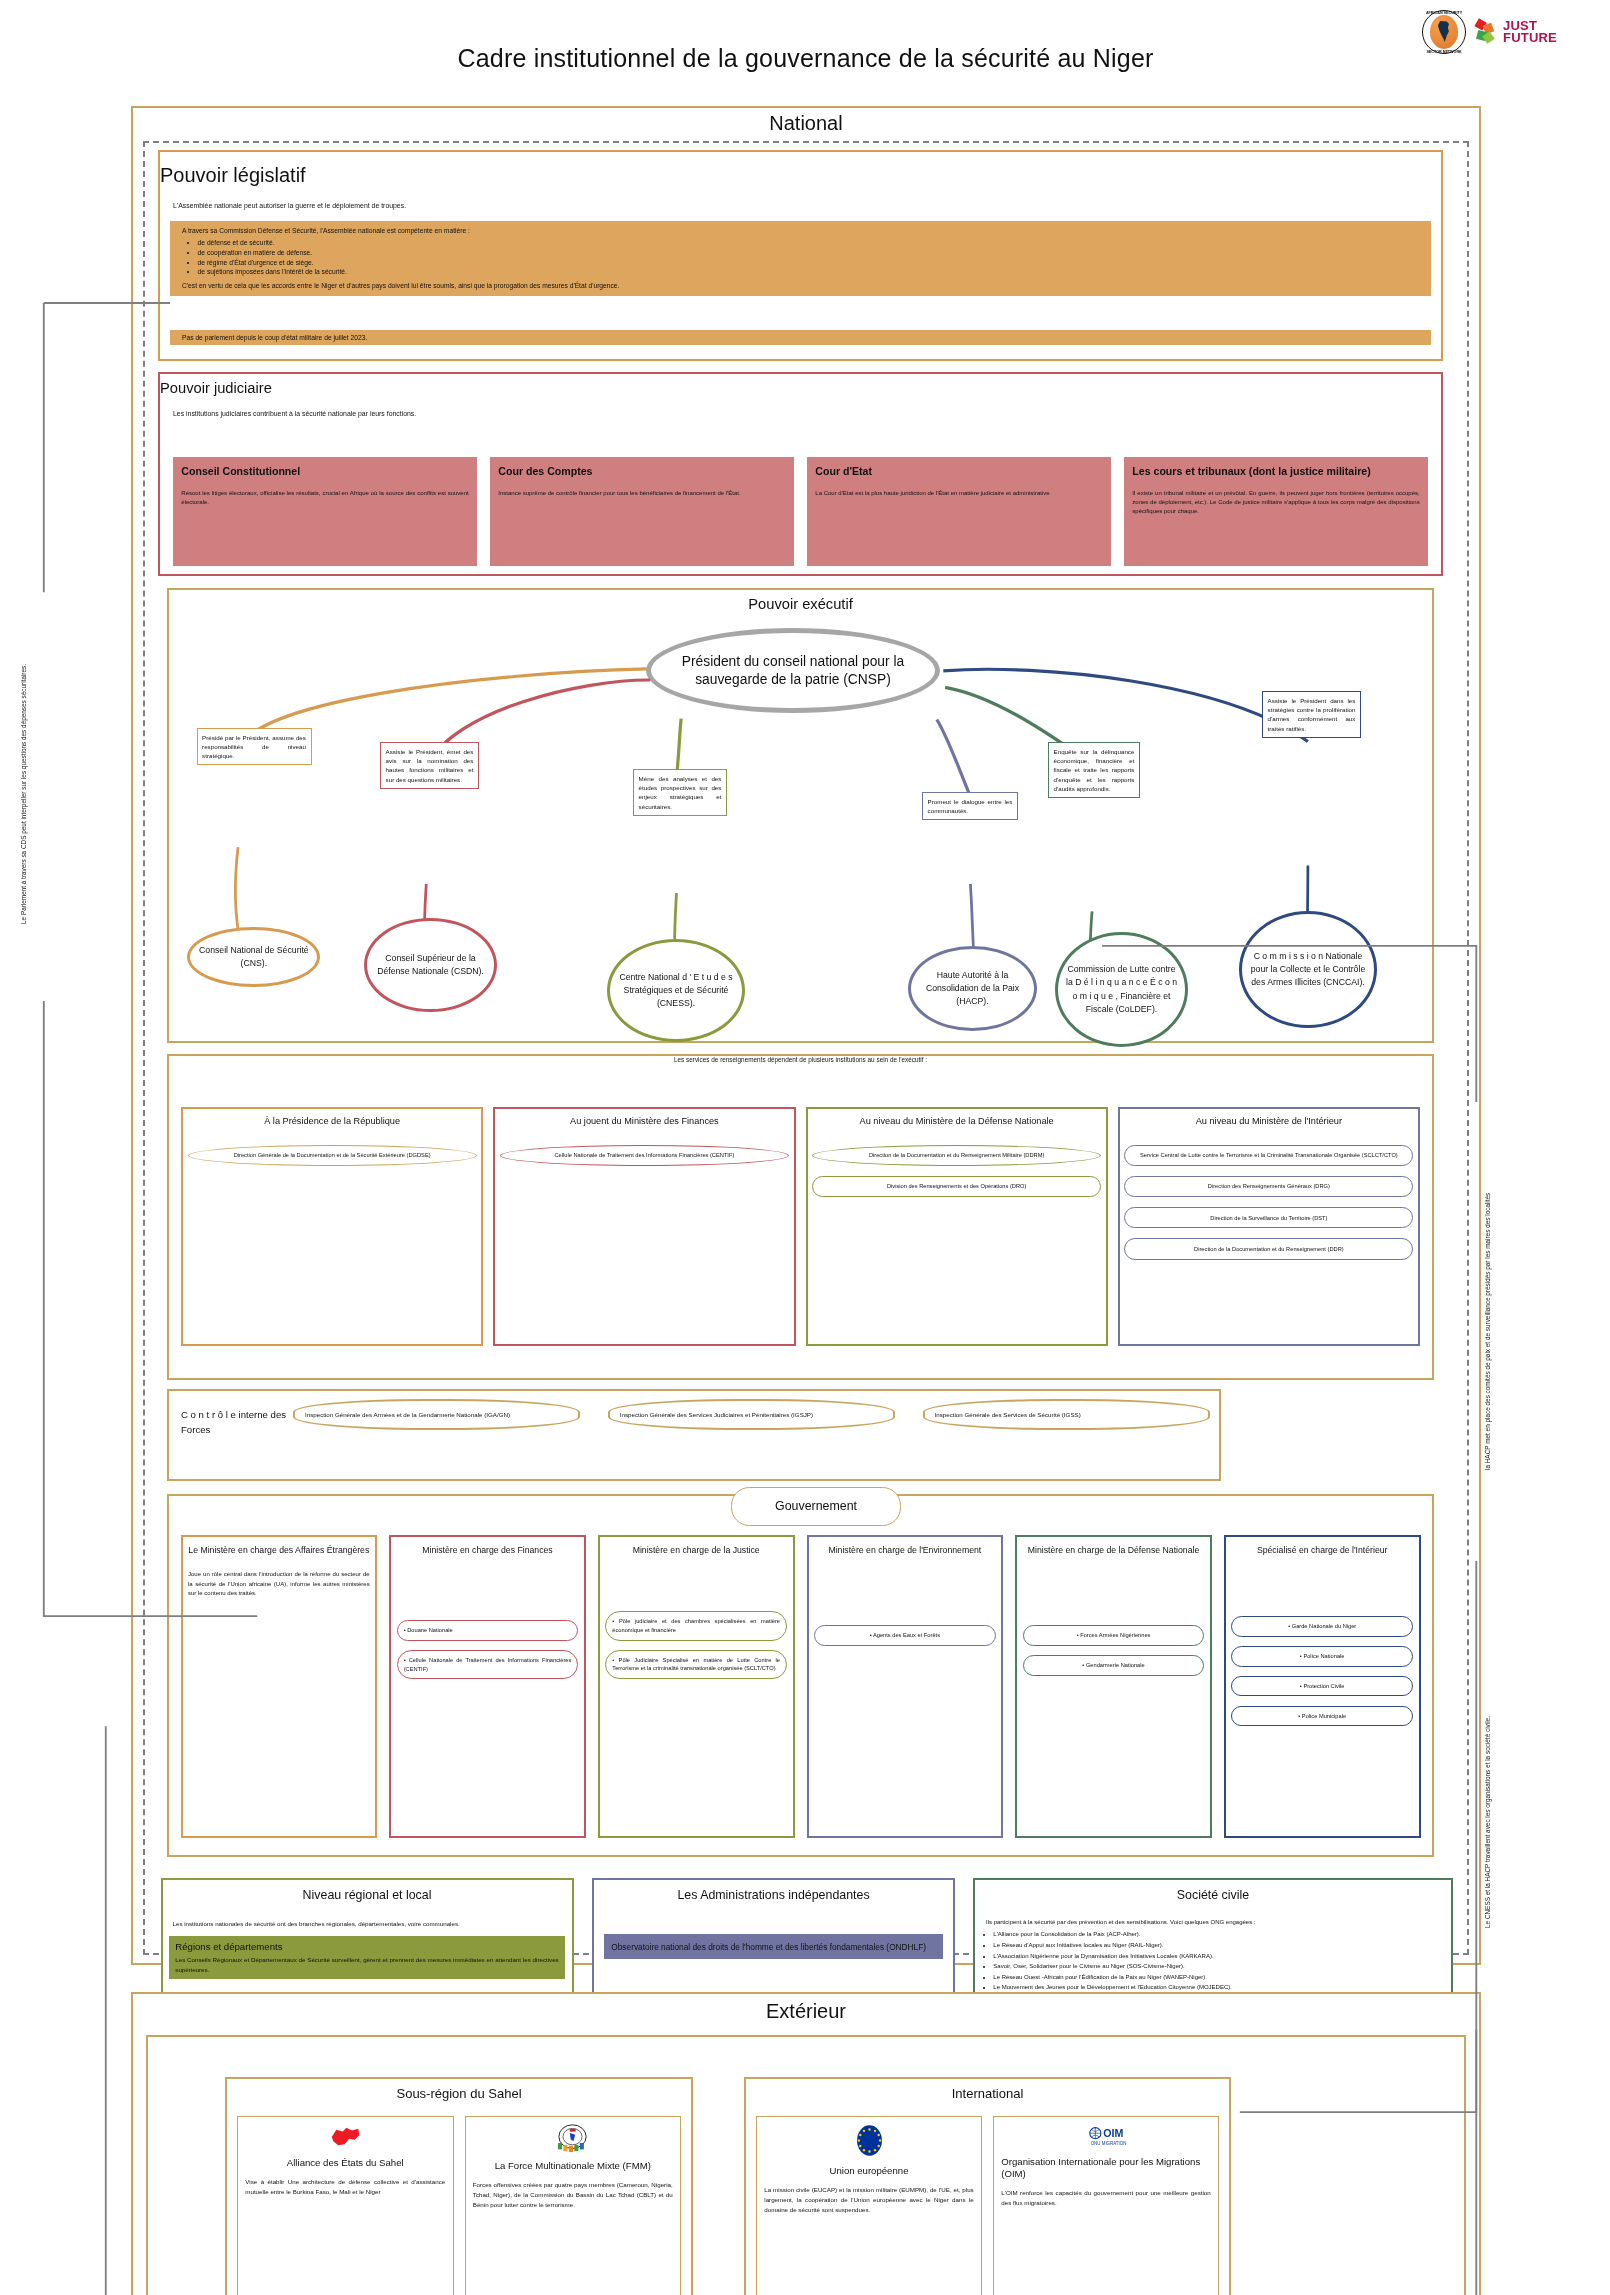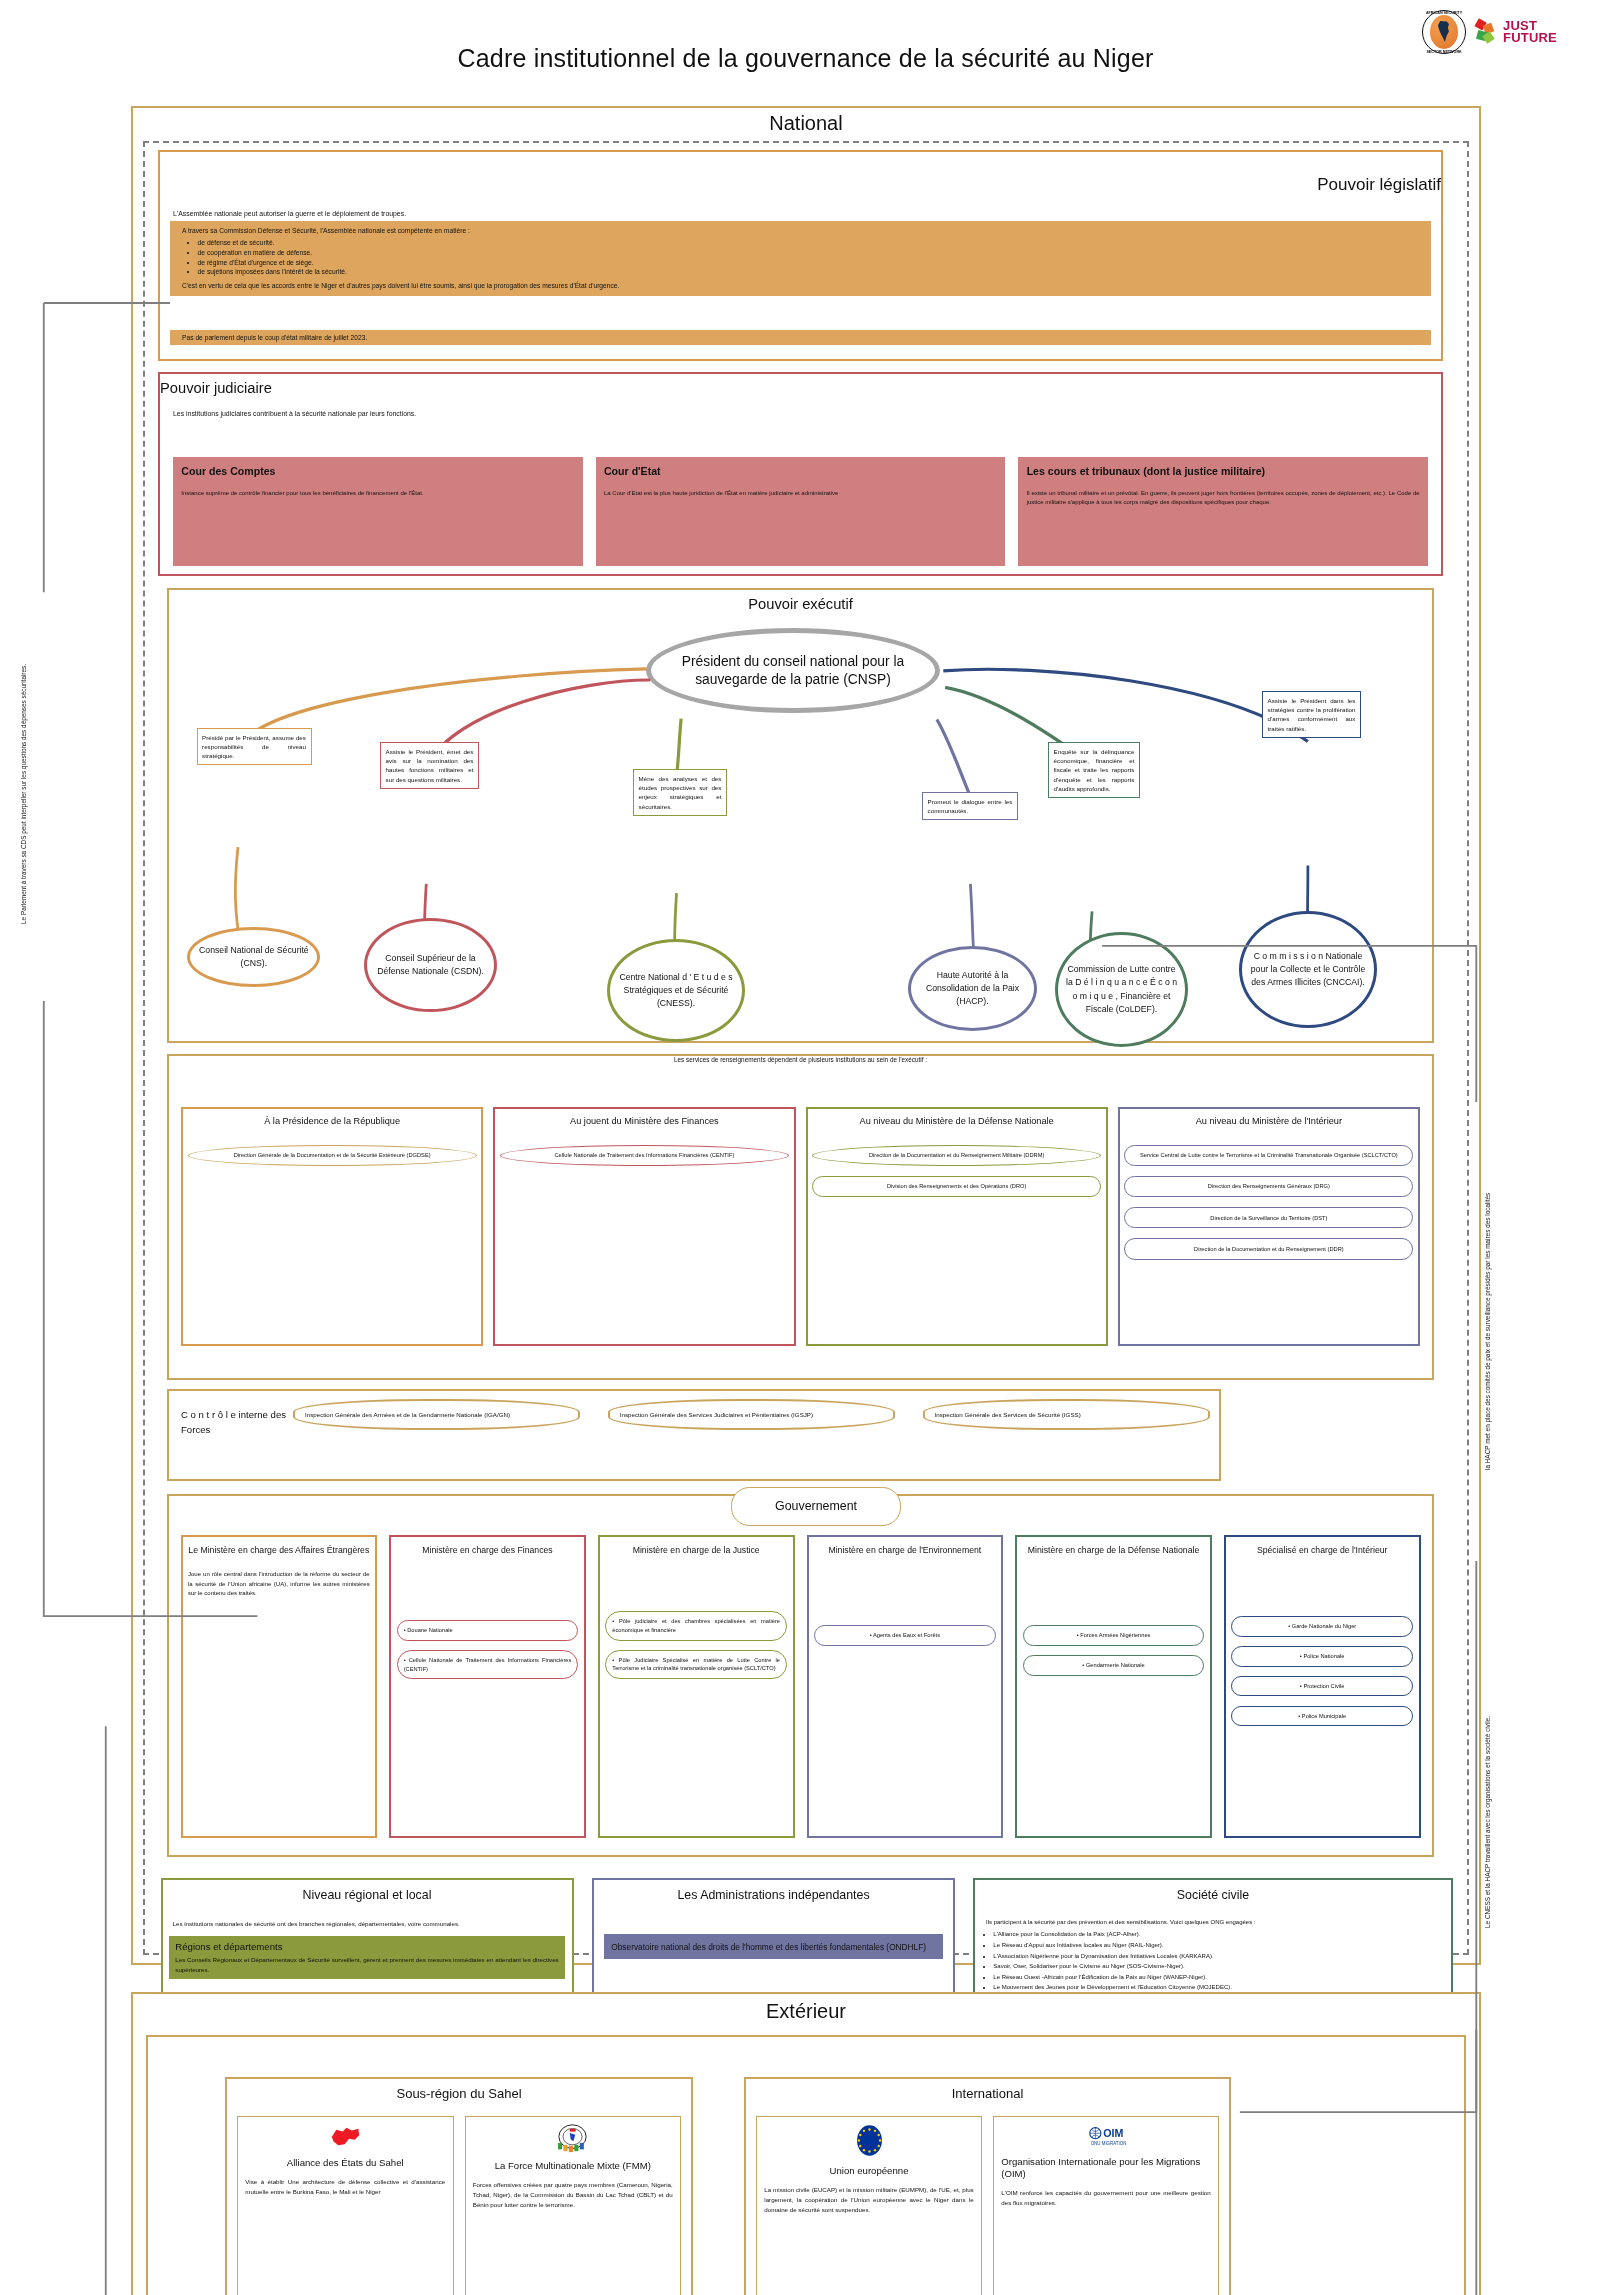--- a/index.html
+++ b/index.html
@@ -59,21 +59,21 @@
     border:2.3px solid #c9a45c; background:#fff;
   }
   #national > .lab { text-align:center; font-size:20px; padding:3.7px 0 1.8px; }
   #national .inner-dash {
     position:absolute; left:10px; top:33px; right:10px; bottom:8.3px;
     border:2.3px dashed #7f7f7f;
   }
 
   
   #legis { position:absolute; left:25px; top:42px; width:1285px; height:211px; border:2.3px solid #d79a4e; background:#fff; }
-  #legis .h { text-align:right; font-size:17px; margin:23px 0 0; }
+  #legis .h { text-align:left; font-size:20px; margin:12px 0 0; }
   #legis .p0 { font-size:6.9px; margin:14.7px 0 0 13px; }
   #legis .band { position:absolute; left:10px; top:69px; right:10px; background:#dda55e; padding:6.4px 12px; }
   #legis .band .lead { font-size:6.7px; margin:0 0 4.6px; }
   #legis .band ul { margin:0 0 6.4px 15.6px; padding:0; }
   #legis .band li { font-size:6.7px; margin:2.8px 0; }
   #legis .band .tail { font-size:6.7px; margin:6.4px 0 0.9px; }
   #legis .band2 { position:absolute; left:10px; top:178px; right:10px; background:#dda55e; padding:4.1px 12px; font-size:6.7px; }
 
   
   #judic { position:absolute; left:25px; top:264px; width:1285px; height:204px; border:2.3px solid #c0565c; background:#fff; }
@@ -229,20 +229,24 @@
       </ul>
       <div class="tail">C'est en vertu de cela que les accords entre le Niger et d'autres pays  doivent lui être soumis, ainsi que la prorogation des mesures d'État d'urgence.</div>
     </div>
     <div class="band2">Pas de parlement depuis le coup d'état militaire de juillet 2023.</div>
   </div>
 
   <div id="judic">
     <div class="h">Pouvoir judiciaire</div>
     <div class="p0">Les institutions judiciaires contribuent à la sécurité nationale par leurs fonctions.</div>
     <div class="cards">
+      <div class="card">
+        <h4>Conseil Constitutionnel</h4>
+        <p>Résout les litiges électoraux, officialise les résultats, crucial en Afrique où la source des conflits est souvent électorale.</p>
+      </div>
       <div class="card">
         <h4>Cour des Comptes</h4>
         <p>Instance suprême de contrôle financier pour tous les bénéficiaires de financement de l'État.</p>
       </div>
       <div class="card">
         <h4>Cour d'Etat</h4>
         <p>La Cour d'Etat est la plus haute juridiction de l'État en matière judiciaire et administrative</p>
       </div>
       <div class="card">
         <h4>Les cours et tribunaux (dont la justice militaire)</h4>

